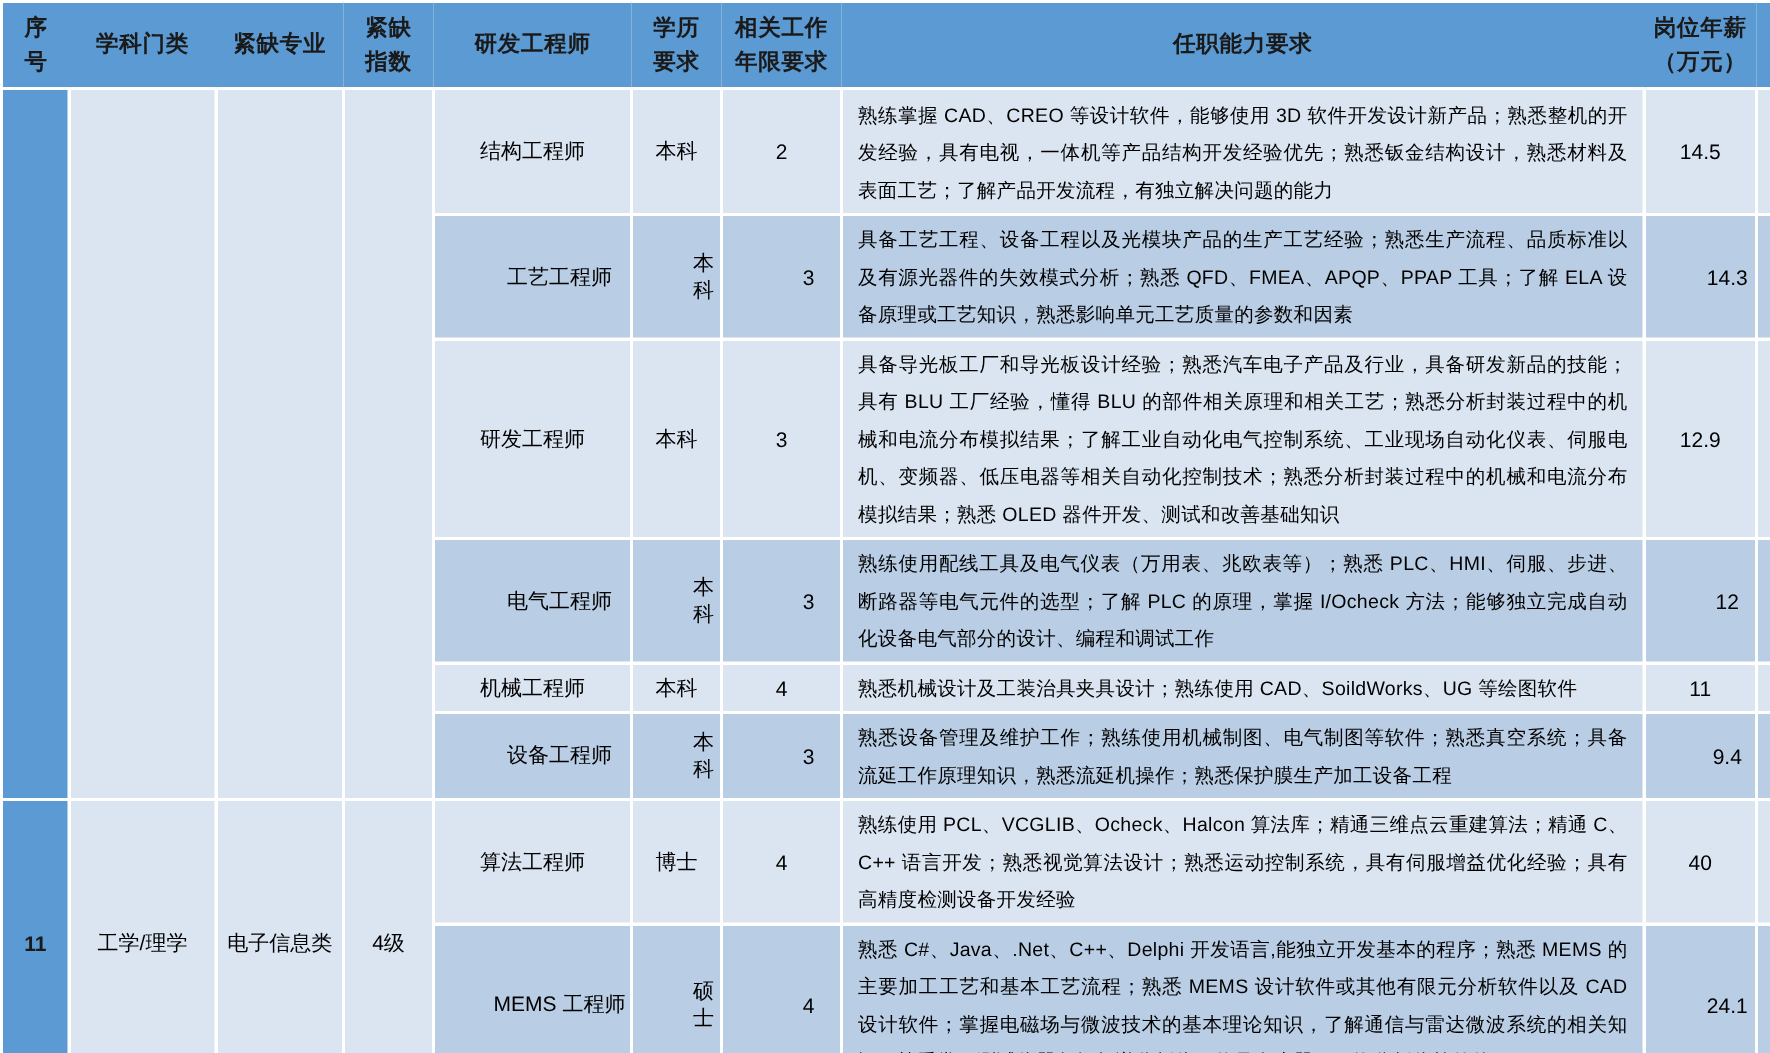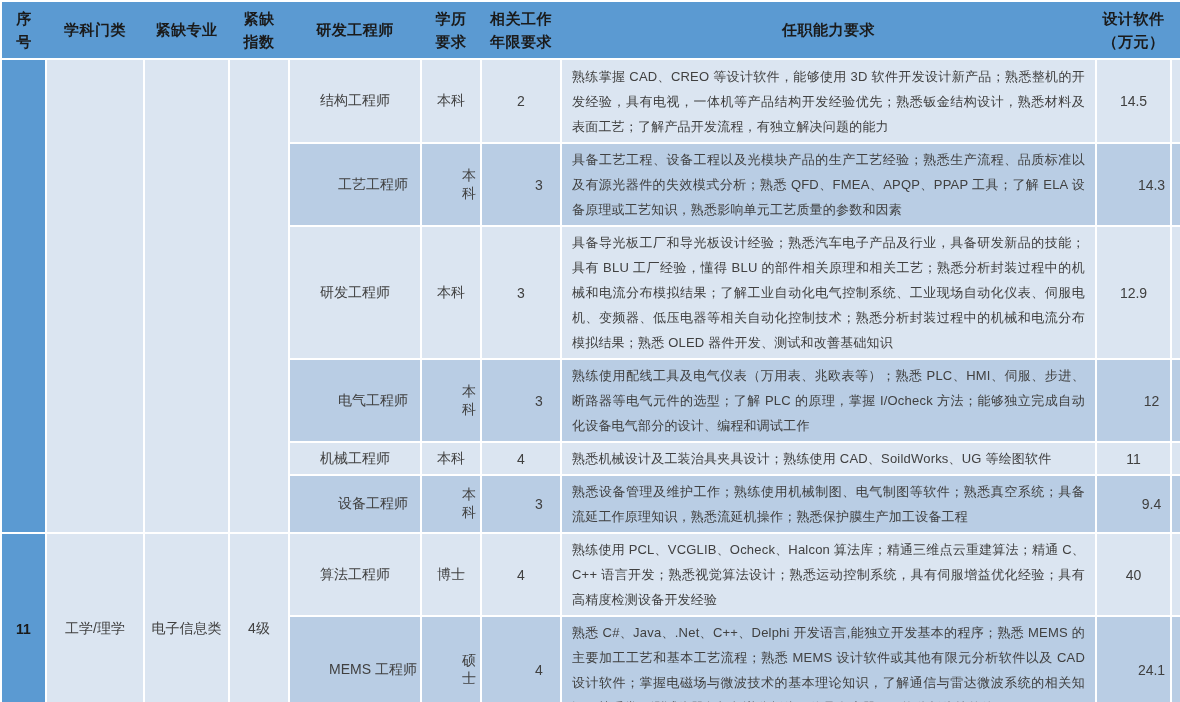--- a/index.html
+++ b/index.html
@@ -35,21 +35,21 @@
     vertical-align: middle;
     white-space: pre-line;
     height: 58px;
     letter-spacing: 0.5px;
   }
   td {
     border: 2px solid #ffffff;
     vertical-align: middle;
     text-align: center;
     font-size: 14px;
-    color: #404040;
+    color: #000000;
     overflow: hidden;
   }
   td.light { background: #dbe5f1; }
   td.dark  { background: #b9cde4; padding-left: 36px; }
   td.serial-col {
     background: #5b9ad2;
     font-weight: bold;
     font-size: 14px;
     color: #1a1a1a;
   }
@@ -88,21 +88,21 @@
       <th>学科门类</th>
       <th>紧缺专业</th>
       <th>紧缺
 指数</th>
       <th>研发工程师</th>
       <th>学历
 要求</th>
       <th>相关工作
 年限要求</th>
       <th>任职能力要求</th>
-      <th>设计软件
+      <th>岗位年薪
 （万元）</th>
       <th></th>
     </tr>
 
     <tr style="height:84px">
       <td class="serial-col" rowspan="6"></td>
       <td class="group-col" rowspan="6"></td>
       <td class="group-col" rowspan="6"></td>
       <td class="group-col" rowspan="6"></td>
       <td class="light">结构工程师</td>

